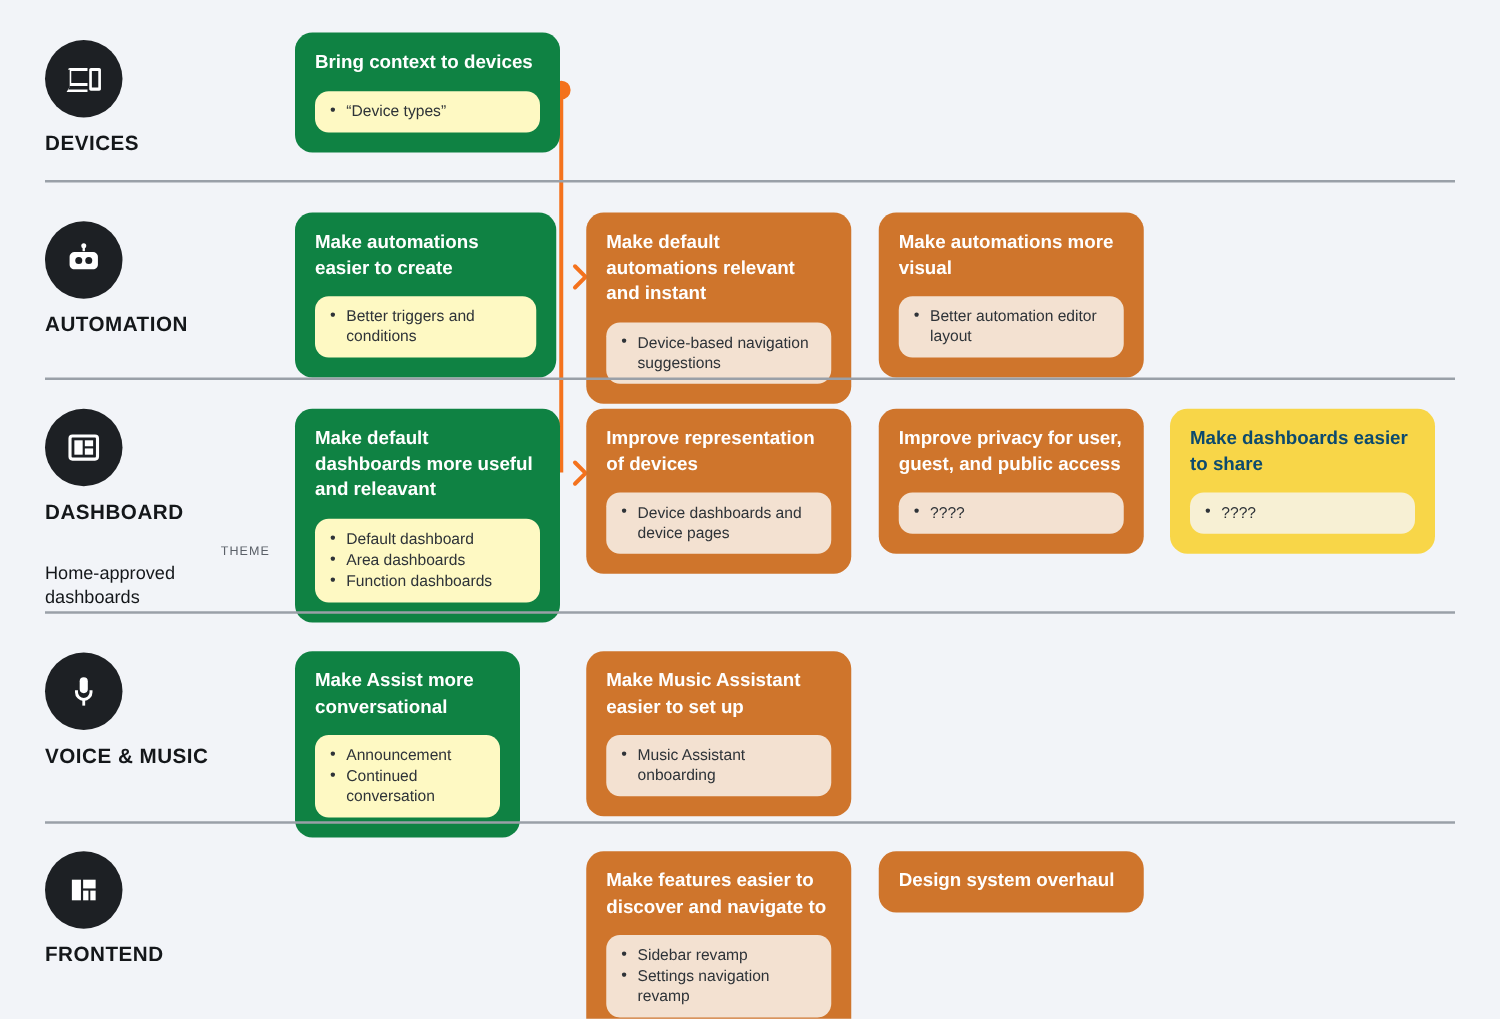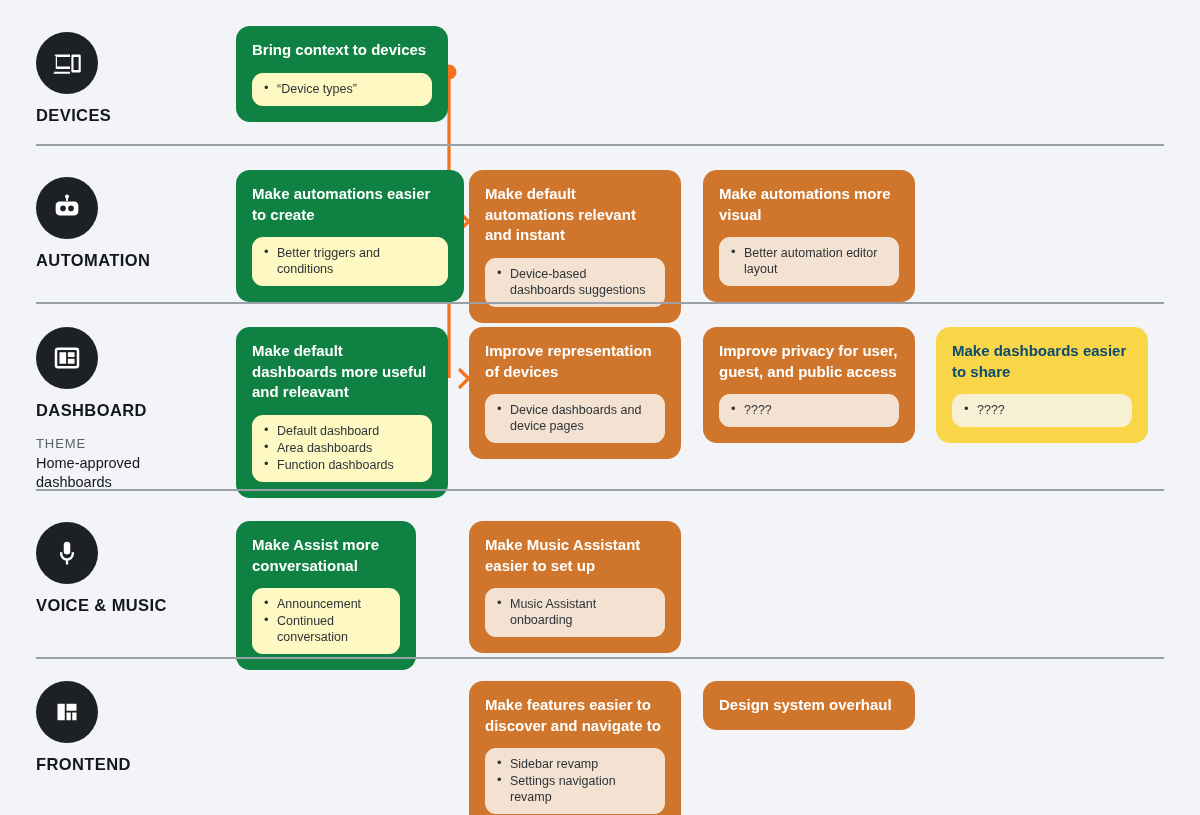--- a/index.html
+++ b/index.html
@@ -22,22 +22,22 @@
     background: #1d2024;
     display: flex; align-items: center; justify-content: center;
   }
   .cat-icon svg { display: block; }
   .cat-name {
     margin-top: 12px;
     font-size: 16.5px; font-weight: bold; letter-spacing: .4px;
     color: #14171a; white-space: nowrap;
   }
   .cat-theme-label {
-    margin-top: 16px; font-size: 13px; letter-spacing: .9px;
-    color: #5b6068; text-transform: uppercase;
+    margin-top: 16px; font-size: 10px; letter-spacing: .9px;
+    color: #5b6068; text-transform: uppercase; text-align: right;
   }
   .cat-theme-text {
     margin-top: 3px; font-size: 14.5px; color: #14171a; line-height: 1.32;
   }
 
   
   .card {
     position: absolute;
     border-radius: 14px;
     padding: 14px 16px 16px 16px;
@@ -117,34 +117,34 @@
         <circle cx="12" cy="3.4" r="1.5"></circle>
         <rect x="11.3" y="4.5" width="1.4" height="2.2"></rect>
         <path d="M6.4 7.2h11.2c1.6 0 2.9 1.3 2.9 2.9v4.6c0 1.6-1.3 2.9-2.9 2.9H6.4c-1.6 0-2.9-1.3-2.9-2.9V10.1c0-1.6 1.3-2.9 2.9-2.9z"></path>
         <circle cx="9" cy="12.3" r="2.1" fill="#1d2024"></circle>
         <circle cx="15" cy="12.3" r="2.1" fill="#1d2024"></circle>
       </svg>
     </div>
     <div class="cat-name">AUTOMATION</div>
   </div>
 
-  <div class="card green" style="left:236px; top:170px; width:228px;">
+  <div class="card green" style="left:236px; top:170px; width:209px;">
     <div class="card-title">Make automations easier to create</div>
     <div class="card-chip">
       <ul>
         <li>Better triggers and conditions</li>
       </ul>
     </div>
   </div>
 
   <div class="card orange" style="left:469px; top:170px; width:212px;">
     <div class="card-title">Make default automations relevant and instant</div>
     <div class="card-chip">
       <ul>
-        <li>Device-based dashboards suggestions</li>
+        <li>Device-based navigation suggestions</li>
       </ul>
     </div>
   </div>
 
   <div class="card orange" style="left:703px; top:170px; width:212px;">
     <div class="card-title">Make automations more visual</div>
     <div class="card-chip">
       <ul>
         <li>Better automation editor layout</li>
       </ul>

